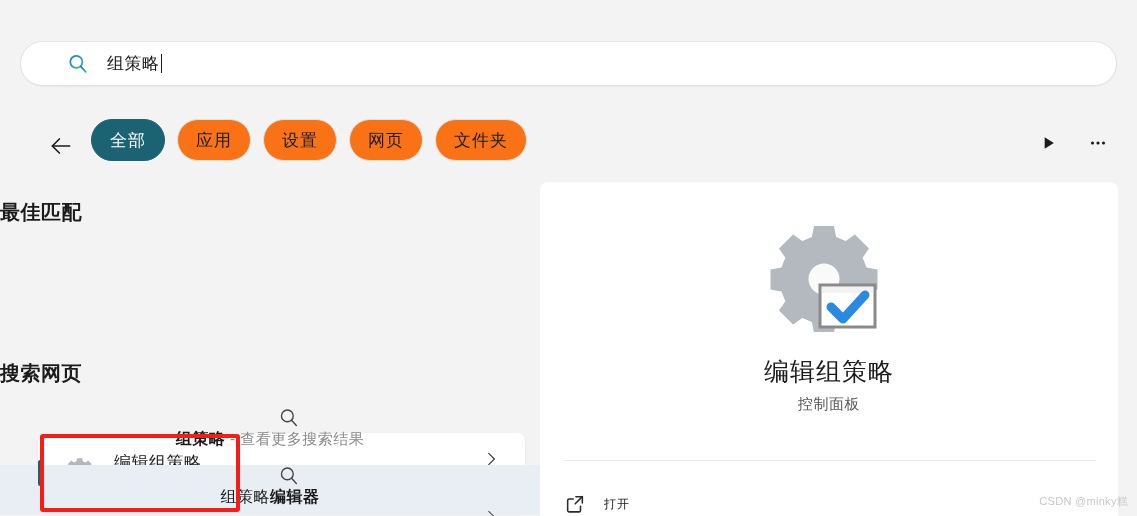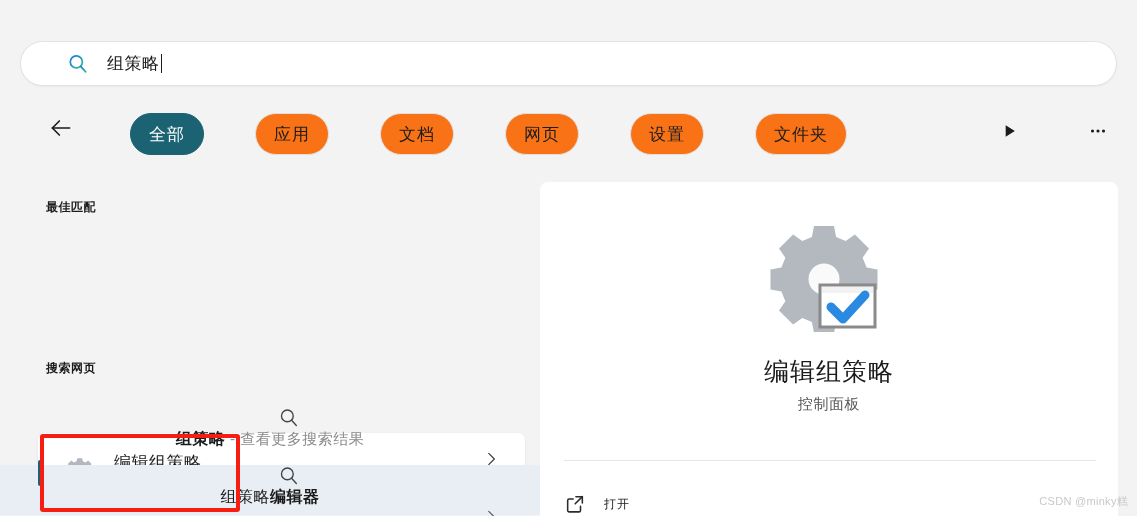--- a/index.html
+++ b/index.html
@@ -59,22 +59,21 @@
   }
 
   
   .tabrow {
     position: absolute;
     left: 46px;
     top: 113px;
     width: 1070px;
     height: 48px;
     display: flex;
-    align-items: flex-start;
-    gap: 39px;
+    align-items: flex-end;
   }
   .back-arrow {
     width: 30px;
     height: 30px;
     flex: 0 0 auto;
     margin-right: 15px;
     display: flex;
     align-items: center;
     justify-content: center;
     cursor: pointer;
@@ -124,25 +123,24 @@
   
   .left-col {
     position: absolute;
     left: 0;
     top: 0;
     width: 540px;
     height: 334px;
     overflow: hidden;
   }
   .section-head {
-    font-size: 12px;
+    font-size: 20px;
     font-weight: bold;
     color: #1b1b1b;
     letter-spacing: 0.5px;
-    padding-left: 46px;
   }
   #best-head { position: absolute; top: 17px; }
   #web-head  { position: absolute; top: 178px; }
 
   .bestmatch-card {
     position: absolute;
     left: 38px;
     top: 251px;
     width: 487px;
     height: 80px;
@@ -313,27 +311,24 @@
     </svg>
   </span>
 
   <div class="pill active">
       <span>全部</span>
     </div>
   <div class="pill">
       <span>应用</span>
     </div>
   <div class="pill">
-      <span>文档</span>
+      <span>设置</span>
     </div>
   <div class="pill">
       <span>网页</span>
-    </div>
-  <div class="pill">
-      <span>设置</span>
     </div>
   <div class="pill">
       <span>文件夹</span>
     </div>
 
   <span class="tab-spacer"></span>
 
   <span class="tb-icon">
     <svg viewBox="0 0 24 24" width="20" height="20">
       <polygon points="8,5 19,12 8,19" fill="#1b1b1b"></polygon>

